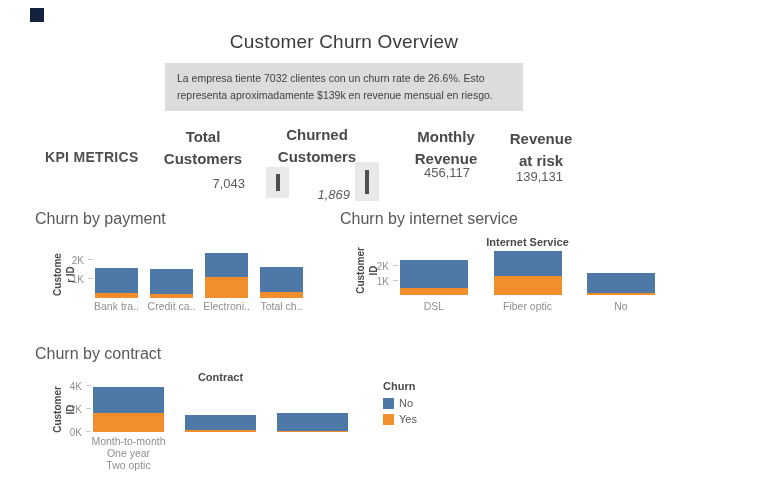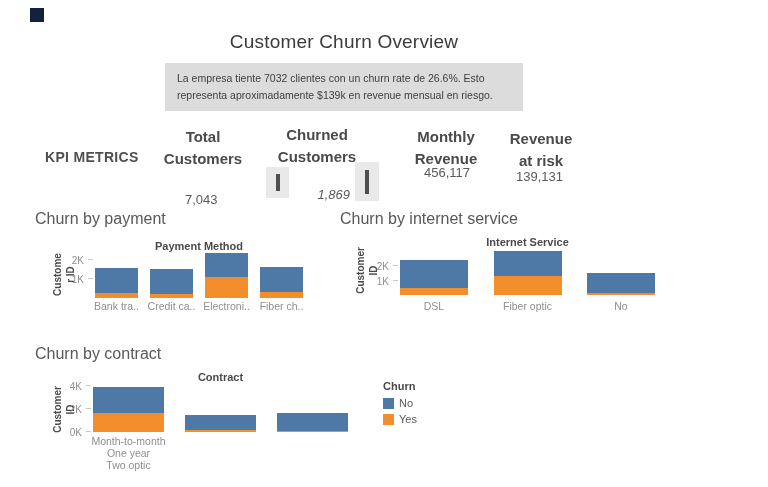--- a/index.html
+++ b/index.html
@@ -61,21 +61,21 @@
 
   <div class="page-title">Customer Churn Overview</div>
 
   <div class="subtitle-box">La empresa tiente 7032 clientes con un churn rate de 26.6%. Esto
 representa aproximadamente $139k en revenue mensual en riesgo.</div>
 
   <div class="kpi-section-label">KPI METRICS</div>
 
   <div class="kpi-header" style="left:163px;top:126px;">Total
 Customers</div>
-  <div class="kpi-value" style="left:185px;top:192px;width:60px;text-align:left;">7,043</div>
+  <div class="kpi-value" style="left:185px;top:176px;width:60px;text-align:right;">7,043</div>
   <div class="kpi-mark kpi-mark-total">
       <div class="mark-bar"></div>
     </div>
 
   <div class="kpi-header" style="left:277px;top:124px;">Churned
 Customers</div>
   <div class="kpi-value" style="left:300px;top:187px;width:50px;text-align:right;font-style:italic;">1,869</div>
   <div class="kpi-mark kpi-mark-churned">
       <div class="mark-bar"></div>
     </div>
@@ -83,21 +83,20 @@
   <div class="kpi-header" style="left:406px;top:126px;">Monthly
 Revenue</div>
   <div class="kpi-value" style="left:424px;top:165px;">456,117</div>
 
   <div class="kpi-header" style="left:501px;top:128px;">Revenue
 at risk</div>
   <div class="kpi-value" style="left:516px;top:169px;">139,131</div>
 
   <div class="section-title" style="left:35px;top:210px;">Churn by payment</div>
   <div class="chart" data-chart="payment" style="left:35px;top:236px;width:300px;height:80px;">
-    <div class="axis-title" style="left:60px;width:208px;top:4px;">Payment Method</div>
     <div class="ylabel-box" style="left:4px;top:14px;width:50px;height:48px;">
         <span>Custome
 r ID</span>
       </div>
     <div class="plot" style="left:60px;top:14px;width:208px;height:48px;">
       <div class="ticks">
           <div class="tick-label" style="bottom: 40%;">1K</div>
           <div class="tick-mark" style="bottom: 40%;"></div>
           <div class="tick-label" style="bottom: 80%;">2K</div>
           <div class="tick-mark" style="bottom: 80%;"></div>
@@ -123,21 +122,21 @@
         <div class="cat-cell">
           <span class="cat-label">Bank tra..</span>
         </div>
         <div class="cat-cell">
           <span class="cat-label">Credit ca..</span>
         </div>
         <div class="cat-cell">
           <span class="cat-label">Electroni..</span>
         </div>
         <div class="cat-cell">
-          <span class="cat-label">Fiber ch..</span>
+          <span class="cat-label">Total ch..</span>
         </div>
       </div>
   </div>
 
   <div class="section-title" style="left:340px;top:210px;">Churn by internet service</div>
   <div class="chart" data-chart="internet" style="left:340px;top:232px;width:340px;height:84px;">
     <div class="axis-title" style="left:60px;width:255px;top:4px;">Internet Service</div>
     <div class="ylabel-box" style="left:2px;top:13px;width:50px;height:50px;">
         <span>Customer
 ID</span>

